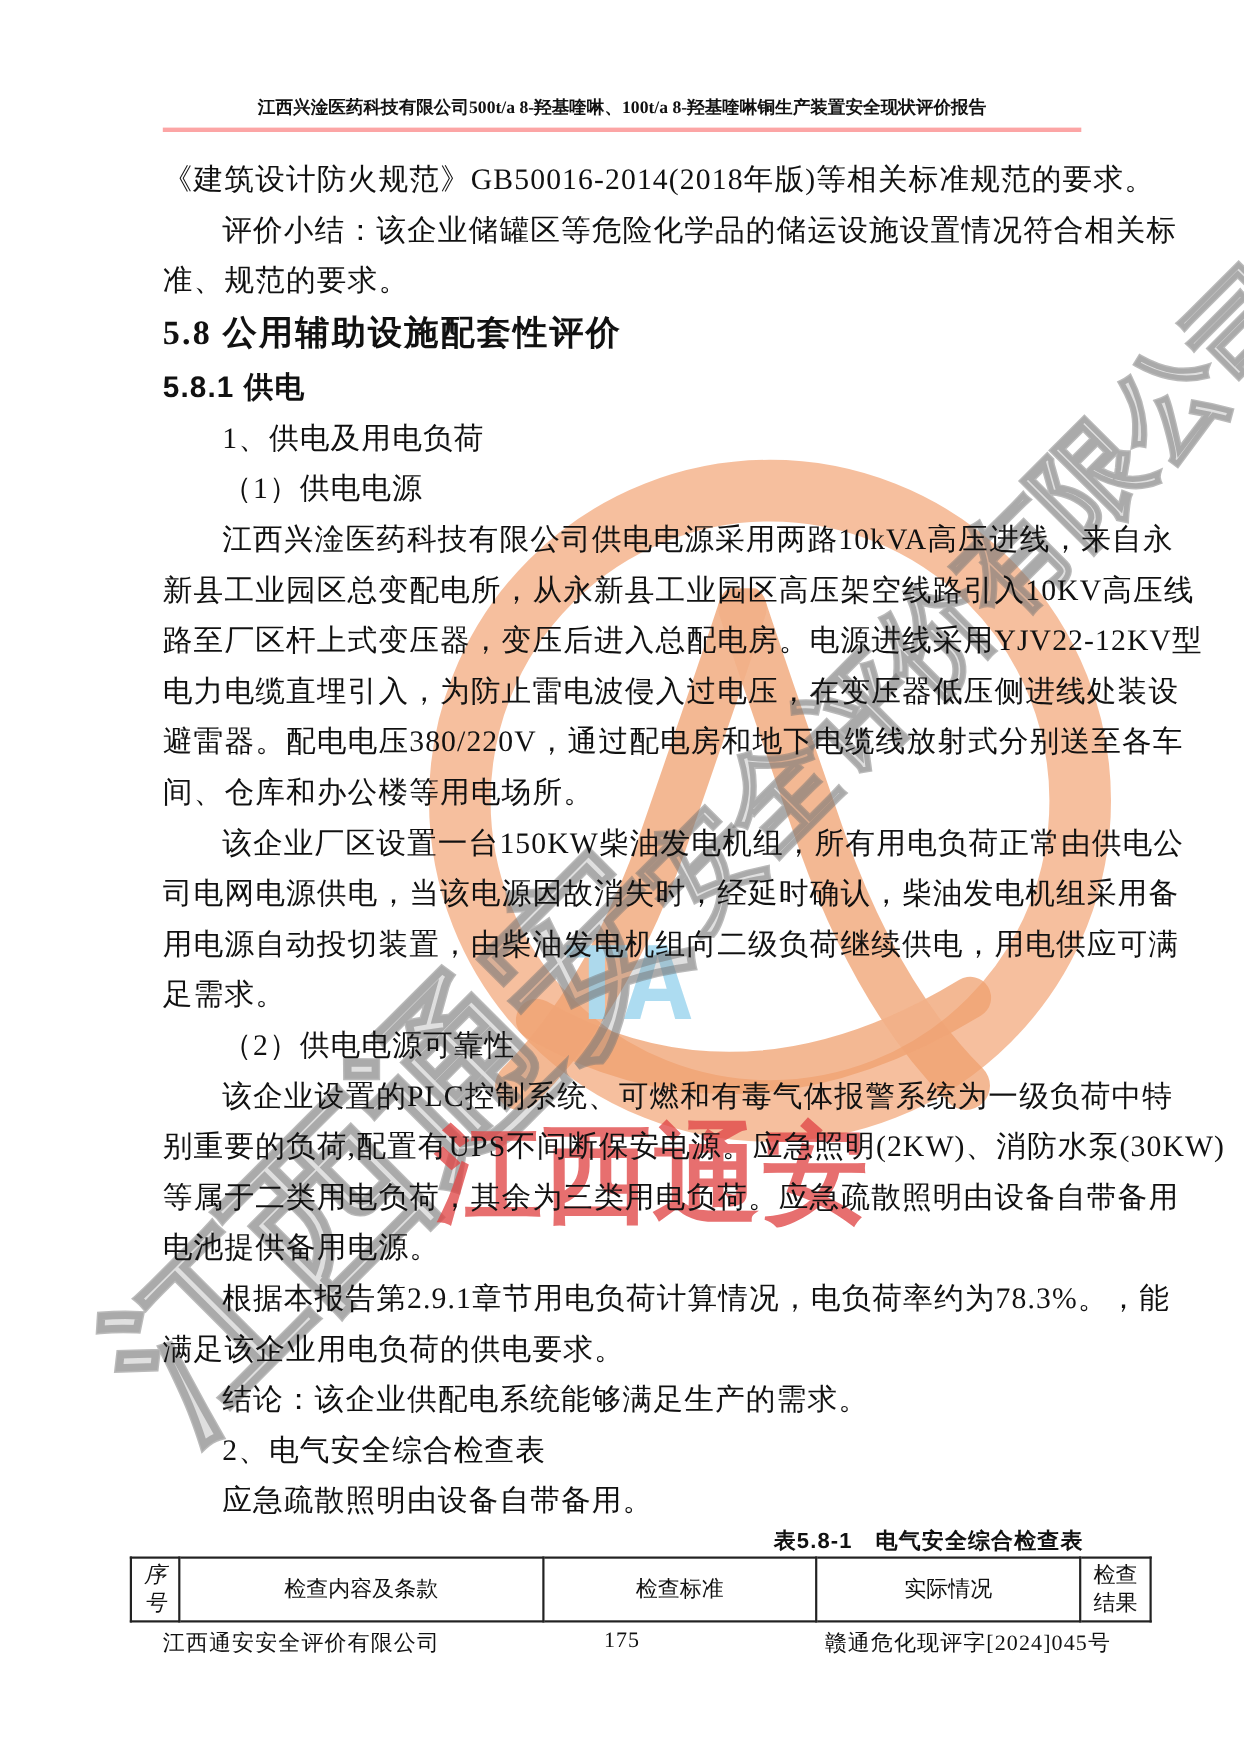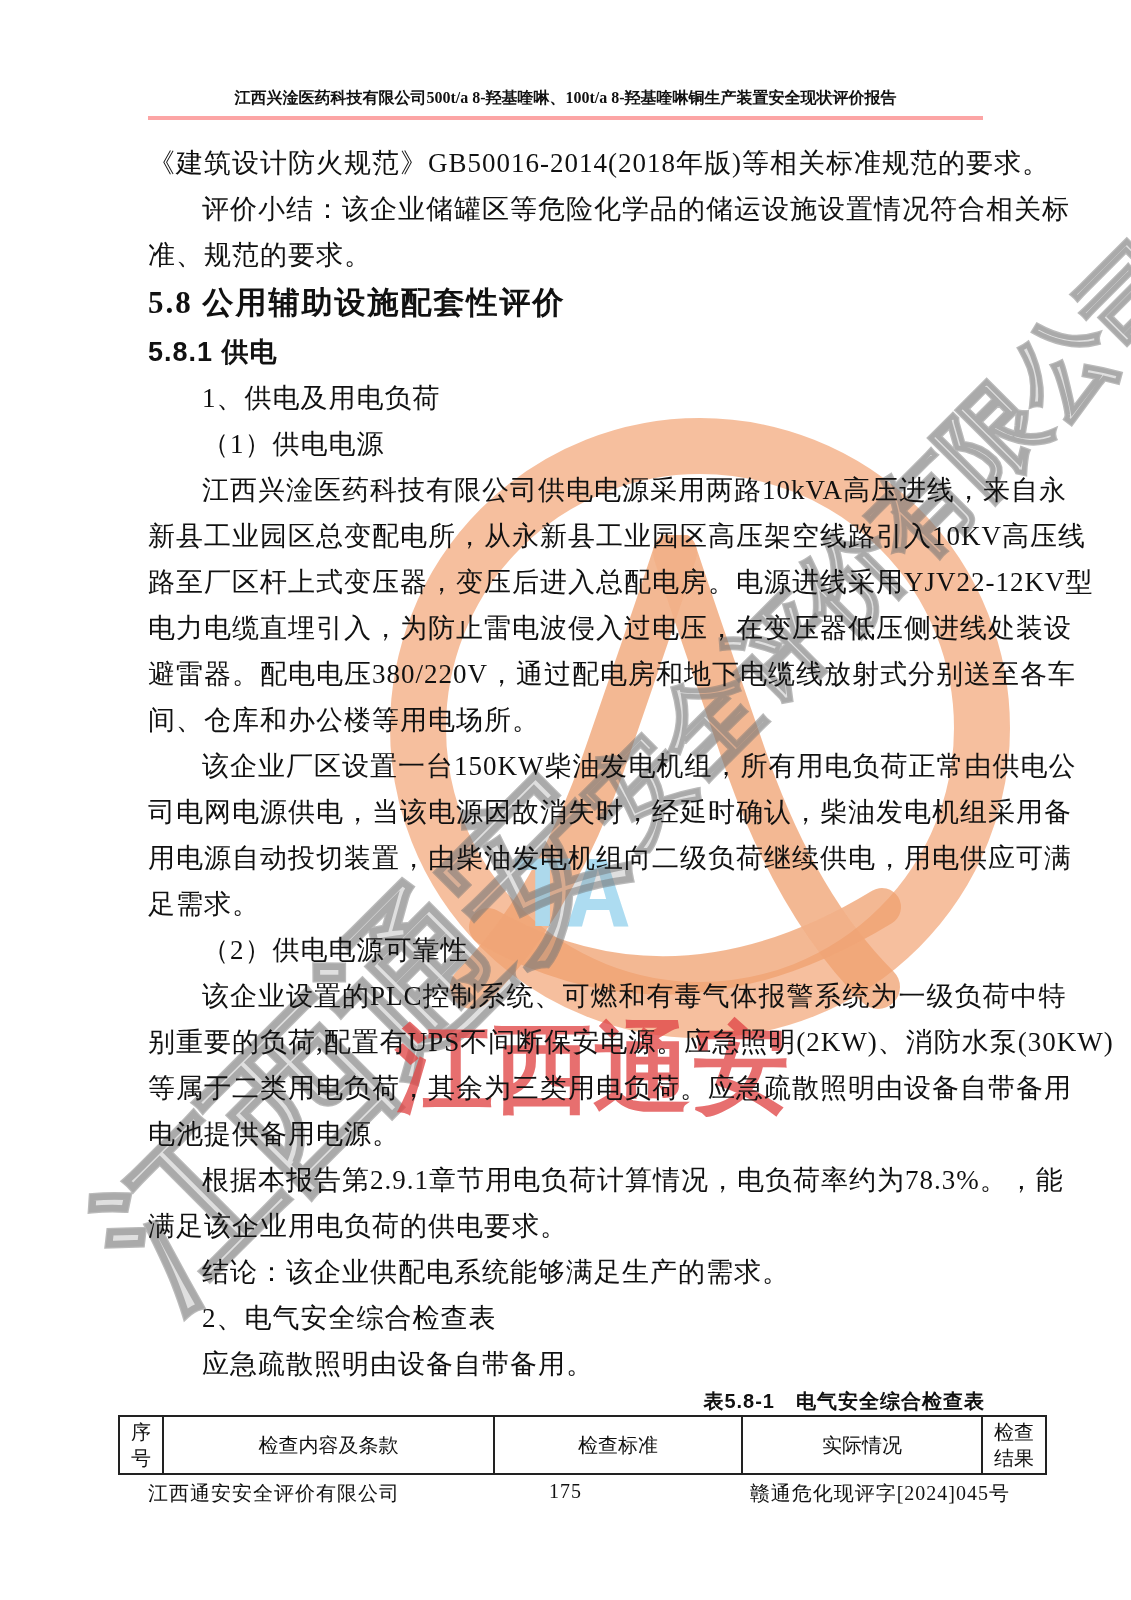--- a/index.html
+++ b/index.html
@@ -60,21 +60,21 @@
     font-size:20px; font-weight:bold; letter-spacing:1px;
   }
   .tbl-wrap { position:absolute; z-index:1; left:118px; top:1415px; width:897px; }
   table { width:100%; border-collapse:collapse; table-layout:fixed; }
   th {
     border:2px solid #222; font-weight:normal; font-size:20px;
     font-family:"Liberation Serif","DejaVu Serif",serif;
     height:54px; padding:1px 2px; line-height:26px; text-align:center;
     overflow:hidden; word-break:break-all;
   }
-  .c0{width:38px;} .c1{width:325px;} .c2{width:242px;} .c3{width:234px;} .c4{width:58px;}
+  .c0{width:38px;font-style:italic;} .c1{width:325px;} .c2{width:242px;} .c3{width:234px;} .c4{width:58px;}
   .ftr {
     position:absolute; z-index:1; left:0; right:0; top:1480px; height:32px;
     padding-left:148px; padding-right:121px; box-sizing:border-box;
     font-size:20px; letter-spacing:1px;
   }
   .ftr .left  { float:left;text-align:center; }
   .ftr .right { float:right; }
   .ftr .center{ position:absolute; left:50%; transform:translateX(-50%); }
 </style>
 </head>

